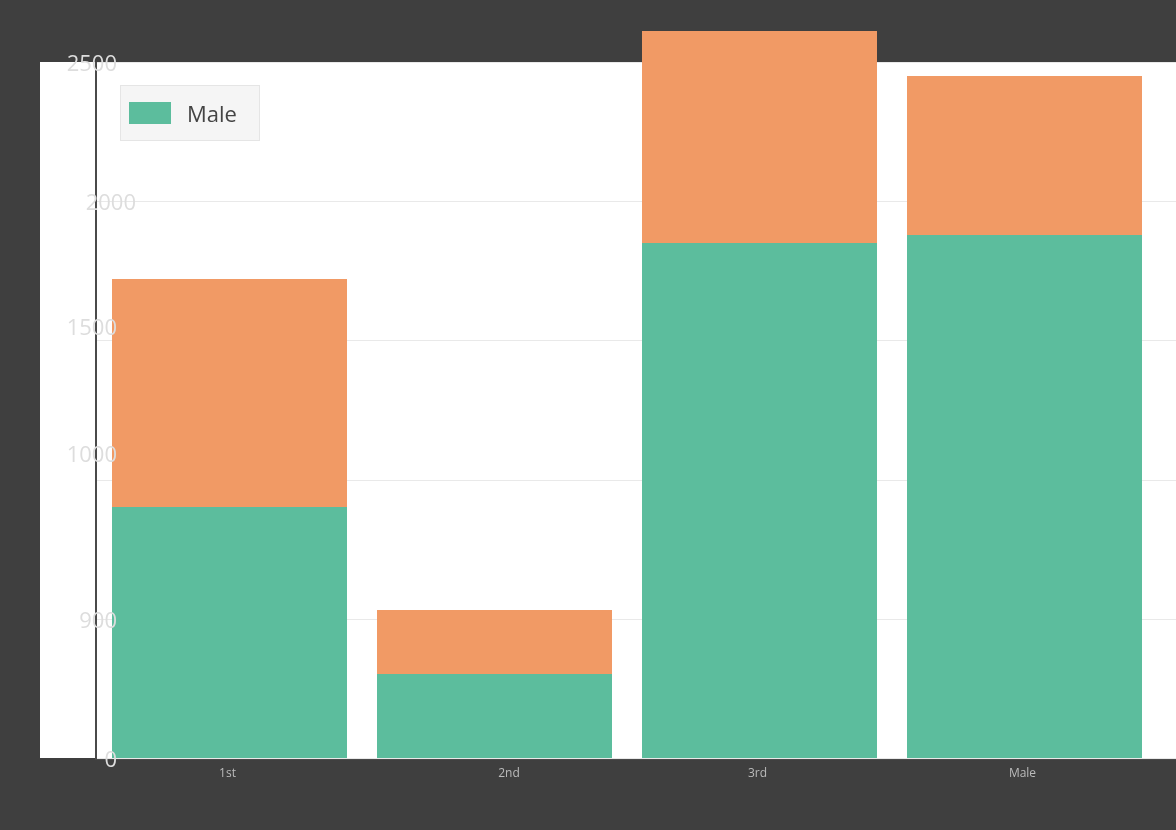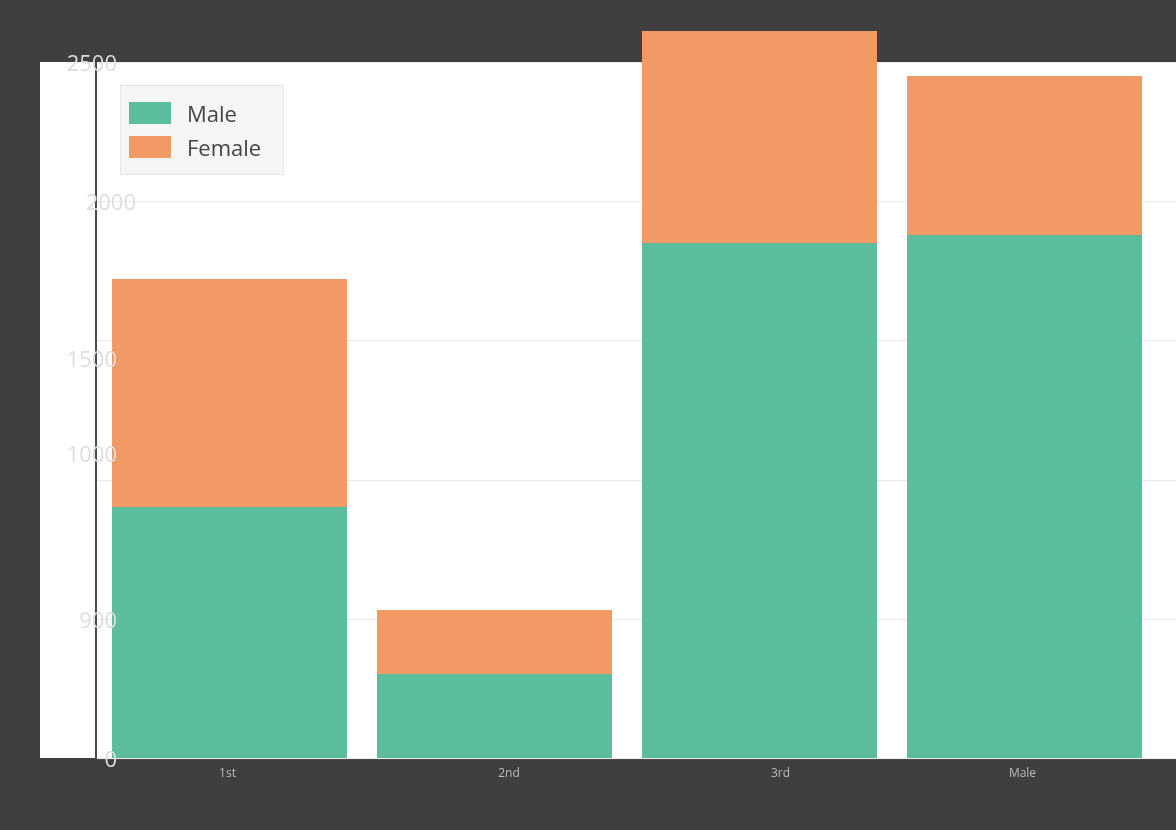--- a/index.html
+++ b/index.html
@@ -147,33 +147,29 @@
       <div class="bar-seg" style="background: rgb(92, 189, 157); height: 523.392px;"></div>
       <div class="bar-seg" style="background: rgb(241, 154, 101); height: 158.688px;"></div>
     </div>
   </div>
 
 <div class="legend" id="legend">
     <div class="legend-row">
       <div class="legend-swatch" style="background: rgb(92, 189, 157);"></div>
       <div class="legend-label">Male</div>
     </div>
-    <div class="legend-row">
-      <div class="legend-swatch" style="background: rgb(241, 154, 101);"></div>
-      <div class="legend-label">Female</div>
-    </div>
   </div>
 
 <div id="yticks">
     <div class="ytick-label" style="top: 758px;">0</div>
     <div class="ytick-label" style="top: 618.8px;">900</div>
     <div class="ytick-label" style="top: 453px;">1000</div>
-    <div class="ytick-label" style="top: 358px;">1500</div>
+    <div class="ytick-label" style="top: 326px;">1500</div>
     <div class="ytick-label" style="top: 201.2px; padding-left: 19px;">2000</div>
     <div class="ytick-label" style="top: 62px;">2500</div>
   </div>
 
 <div id="xticks">
     <div class="xtick-label" style="left: 227.5px;">1st</div>
     <div class="xtick-label" style="left: 509px;">2nd</div>
-    <div class="xtick-label" style="left: 757.5px; margin-left: 23px;">3rd</div>
+    <div class="xtick-label" style="left: 757.5px;">3rd</div>
     <div class="xtick-label" style="left: 1022.5px;">Male</div>
   </div>
 
 </body></html>

